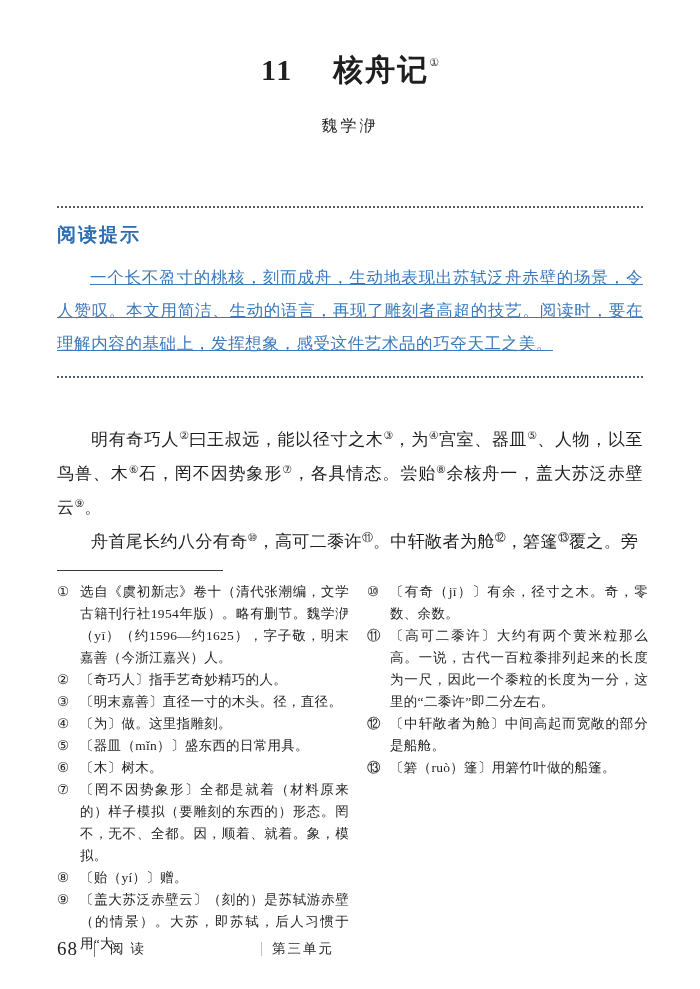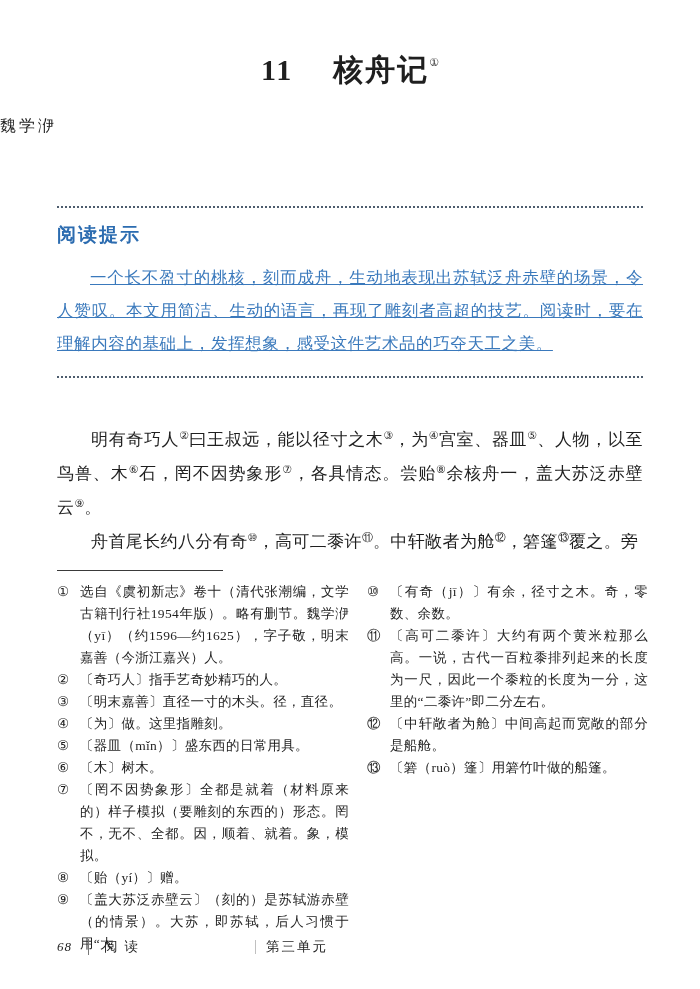--- a/index.html
+++ b/index.html
@@ -5,21 +5,21 @@
   html,body{margin:0;padding:0;background:#ffffff;}
   .page{
     position:relative;width:700px;height:989px;background:#fff;overflow:hidden;
     font-family:"Liberation Serif","DejaVu Serif",serif;color:#1f1f1f;
   }
   
   .title-row{position:absolute;top:50px;left:0;width:100%;text-align:center;
     font-weight:bold;font-size:30px;letter-spacing:2px;}
   .lesson-num{margin-right:40px;}
   .title-ref{font-size:11px;font-weight:normal;vertical-align:14px;letter-spacing:0;}
-  .author{position:absolute;top:116px;left:0;width:100%;
+  .author{position:absolute;top:116px;left:0;width:100%;text-align:center;
     font-size:16px;letter-spacing:3px;}
   
   .tip{position:absolute;top:206px;left:57px;width:586px;
     border-top:2px dotted #4d5c6d;border-bottom:2px dotted #4d5c6d;
     padding:14px 0 16px 0;}
   .tip-heading{font-size:19px;font-weight:bold;letter-spacing:2px;margin:0 0 13px 0;}
   .tip-body{font-size:16.5px;line-height:33px;letter-spacing:0.6px;
     text-indent:2em;text-align:justify;margin:0;}
   
   .main{position:absolute;top:423px;left:57px;width:586px;
@@ -32,21 +32,21 @@
   .footnotes{position:absolute;top:581px;left:57px;width:591px;display:flex;
     font-size:13.5px;line-height:22px;letter-spacing:0.3px;}
   .fn-col-left{width:292px;margin-right:18px;}
   .fn-col-right{width:281px;}
   .fn{display:flex;}
   .fn-marker{flex:0 0 23px;}
   .fn-text{flex:1;text-align:justify;}
   
   .footer{position:absolute;top:938px;left:57px;display:flex;align-items:center;
     font-size:13.5px;}
-  .footer-page{font-size:13px;letter-spacing:1px;font-style:italic;}
+  .footer-page{font-size:19px;letter-spacing:1px;}
   .footer-bar-1{width:1px;height:16px;background:#777;margin:0 15px 0 16px;}
   .footer-section{letter-spacing:7px;}
   .footer-bar-2{width:1px;height:14px;background:#c0c0c0;margin:0 10px 0 110px;}
   .footer-unit{letter-spacing:2px;text-align:center;}
 </style>
 </head>
 <body>
 
 <div class="page">
 

